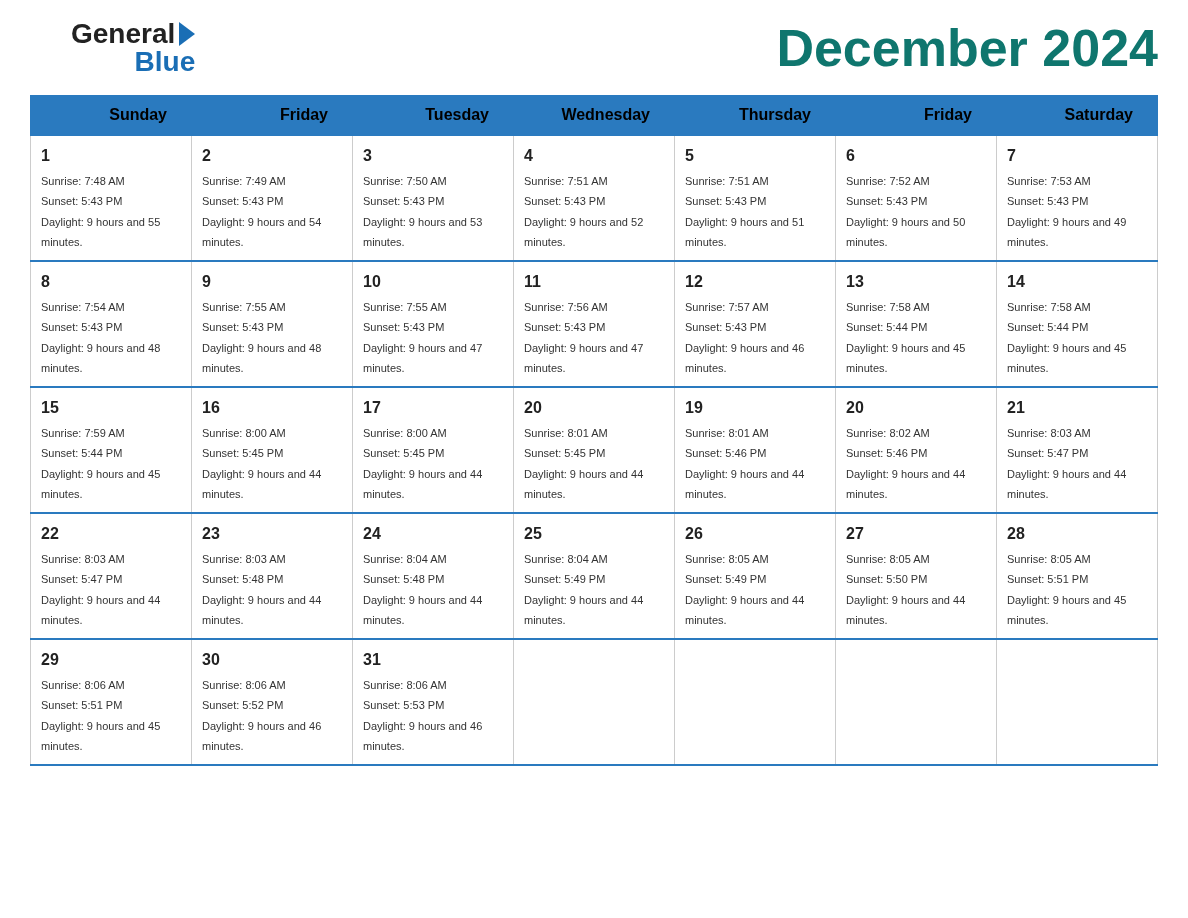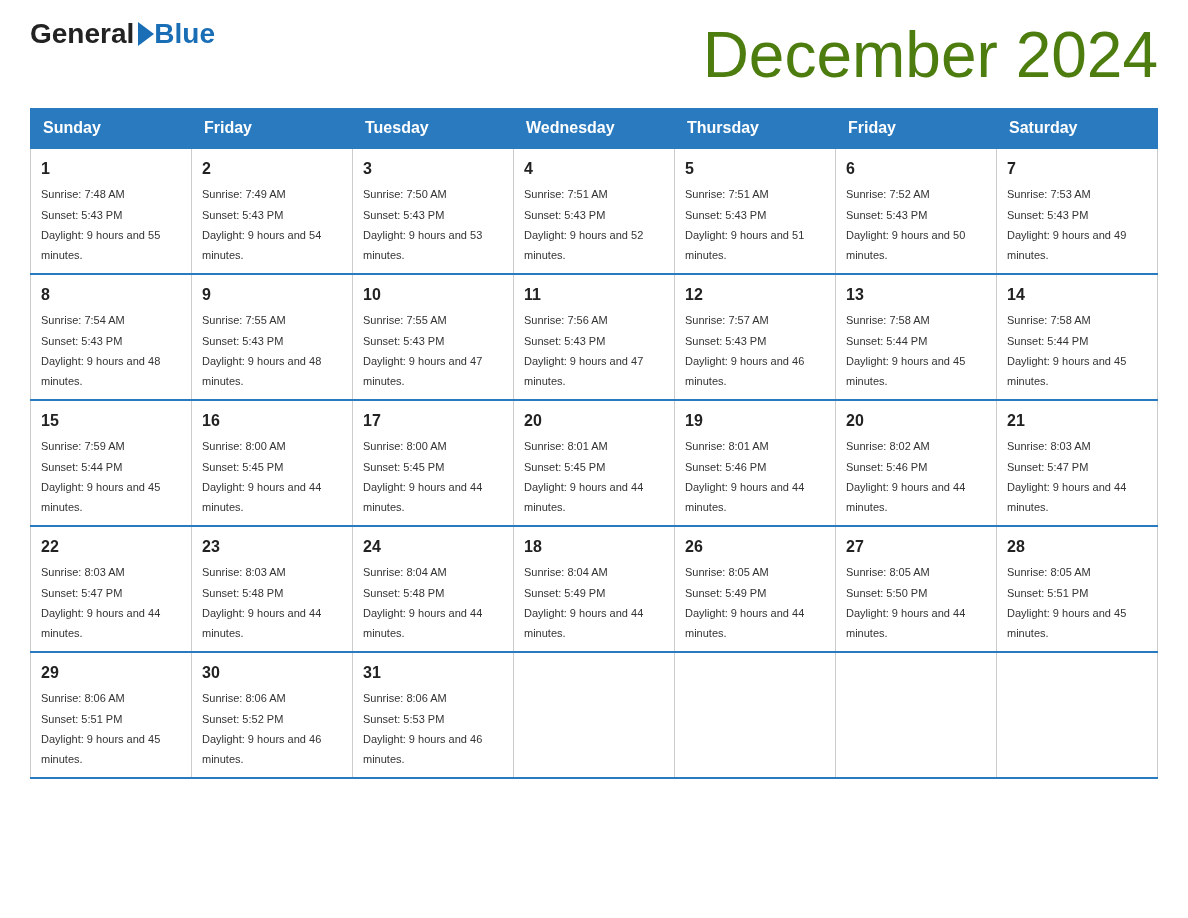--- a/index.html
+++ b/index.html
@@ -12,22 +12,23 @@
       padding: 20px 30px;
     }
     .header {
       display: flex;
       justify-content: space-between;
       align-items: flex-start;
       margin-bottom: 18px;
     }
     .logo {
       display: flex;
-      flex-direction: row;
+      flex-direction: column;
       align-items: flex-end;
+      margin-left: 41px;
     }
     .logo-text-general {
       font-size: 28px;
       font-weight: bold;
       color: #222;
       line-height: 1;
     }
     .logo-text-blue {
       font-size: 28px;
       font-weight: bold;
@@ -45,41 +46,41 @@
       vertical-align: middle;
     }
     .logo-line1 {
       display: flex;
       align-items: center;
     }
     .title-block {
       text-align: right;
     }
     .month-title {
-      font-size: 64px;
-      font-weight: normal;
-      color: #4d7c0f;
+      font-size: 52px;
+      font-weight: bold;
+      color: #0f766e;
       line-height: 1.1;
     }
     .location-title {
       font-size: 22px;
       color: #444;
       margin-top: 4px;
     }
     .calendar {
       width: 100%;
       border-collapse: collapse;
     }
     .calendar th {
       background: #2a7abf;
-      color: #ffffff;
+      color: #000000;
       font-size: 16px;
       font-weight: bold;
-      padding: 10px 12px;
-      text-align: left;
+      padding: 10px 24px;
+      text-align: right;
       border: 1px solid #2a7abf;
     }
     .calendar td {
       border: 1px solid #ccc;
       vertical-align: top;
       padding: 8px 10px;
       width: 14.28%;
       min-height: 110px;
       font-size: 13.5px;
       color: #222;
@@ -181,21 +182,21 @@
         <td><span class="day-num">21</span>
 <span class="day-info">Sunrise: 8:03 AM<br>Sunset: 5:47 PM<br>Daylight: 9 hours and 44 minutes.</span></td>
       </tr>
       <tr>
         <td><span class="day-num">22</span>
 <span class="day-info">Sunrise: 8:03 AM<br>Sunset: 5:47 PM<br>Daylight: 9 hours and 44 minutes.</span></td>
         <td><span class="day-num">23</span>
 <span class="day-info">Sunrise: 8:03 AM<br>Sunset: 5:48 PM<br>Daylight: 9 hours and 44 minutes.</span></td>
         <td><span class="day-num">24</span>
 <span class="day-info">Sunrise: 8:04 AM<br>Sunset: 5:48 PM<br>Daylight: 9 hours and 44 minutes.</span></td>
-        <td><span class="day-num">18</span>
+        <td><span class="day-num">25</span>
 <span class="day-info">Sunrise: 8:04 AM<br>Sunset: 5:49 PM<br>Daylight: 9 hours and 44 minutes.</span></td>
         <td><span class="day-num">26</span>
 <span class="day-info">Sunrise: 8:05 AM<br>Sunset: 5:49 PM<br>Daylight: 9 hours and 44 minutes.</span></td>
         <td><span class="day-num">27</span>
 <span class="day-info">Sunrise: 8:05 AM<br>Sunset: 5:50 PM<br>Daylight: 9 hours and 44 minutes.</span></td>
         <td><span class="day-num">28</span>
 <span class="day-info">Sunrise: 8:05 AM<br>Sunset: 5:51 PM<br>Daylight: 9 hours and 45 minutes.</span></td>
       </tr>
       <tr>
         <td><span class="day-num">29</span>

